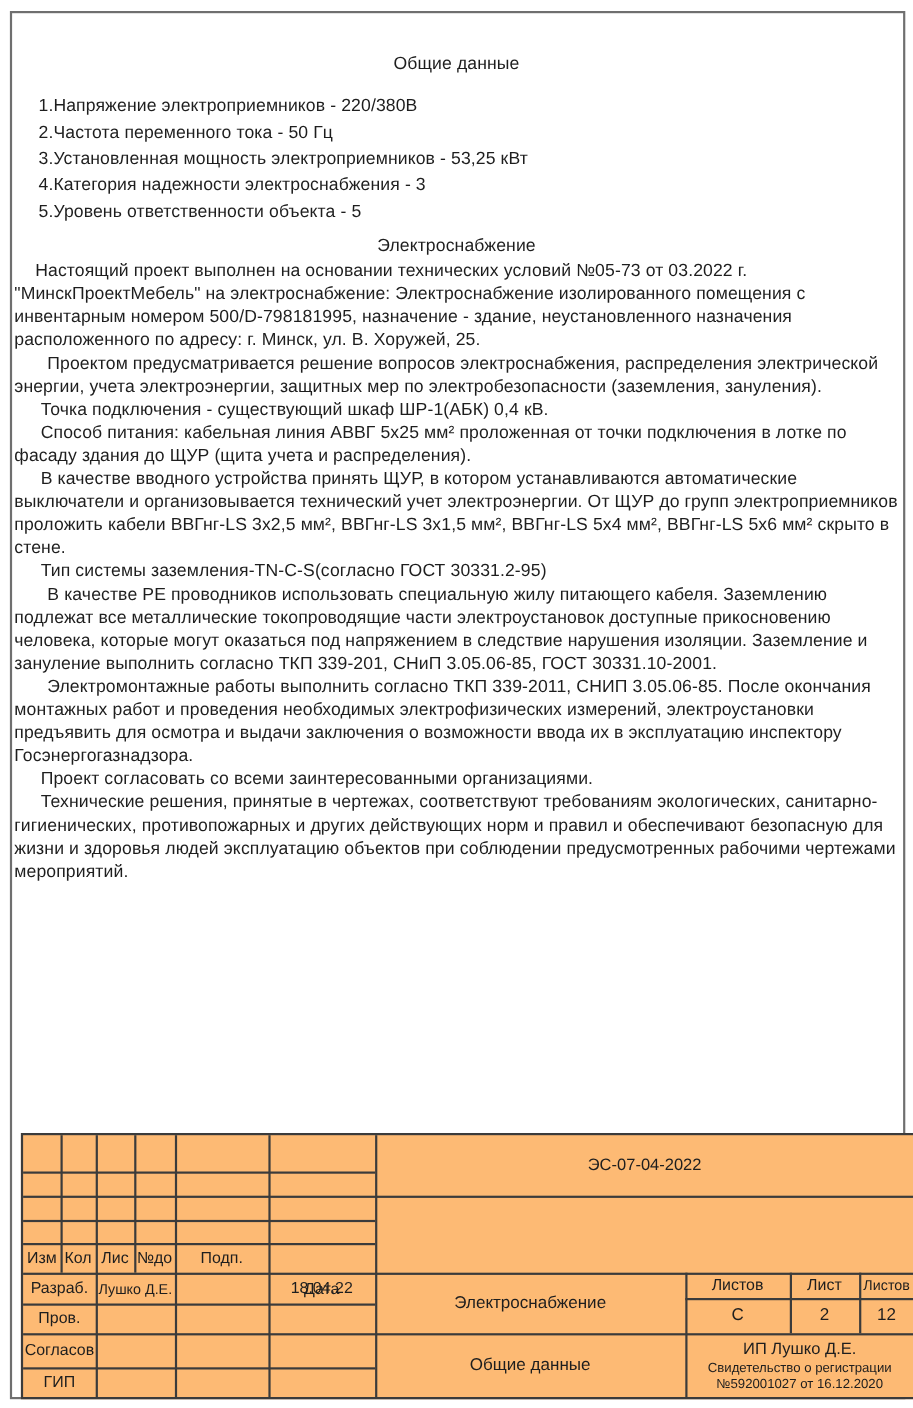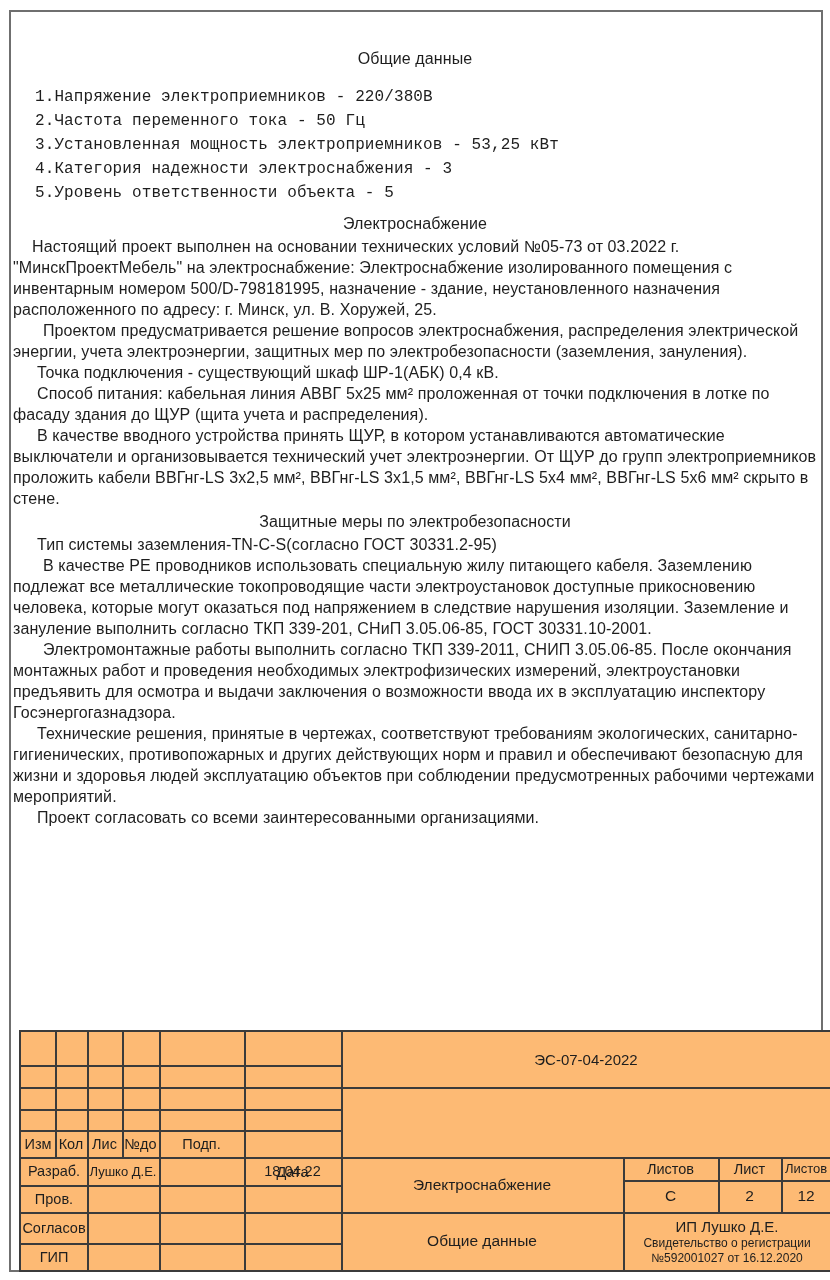--- a/index.html
+++ b/index.html
@@ -12,21 +12,21 @@
     position:absolute;left:9px;top:10px;width:814px;height:1262px;
     border:2px solid #6f6f6f;box-sizing:border-box;
   }
   
   .content{
     position:absolute;left:13px;top:46px;width:804px;
     font-size:16px;line-height:21px;letter-spacing:.1px;
   }
   .h{text-align:center;margin:0;padding:2px 0;}
   .title{margin-bottom:14px;}
-  .list{margin:0 0 6px 22px;font-family:Liberation Mono, monospace;}
+  .list{margin:0 0 6px 22px;}
   .list-item{line-height:24px;}
   .p{margin:0;text-indent:24px;}
   .p.i1{text-indent:19px;}
   .p.i2{text-indent:30px;}
   
   .stamp{
     position:absolute;left:19px;top:1030px;width:814px;height:242px;
     border:2px solid #3b3b3b;box-sizing:border-box;background:#fdba74;
   }
   .hl{position:absolute;height:2px;background:#3b3b3b;}
@@ -55,26 +55,25 @@
     <div class="list-item">3.Установленная мощность электроприемников - 53,25 кВт</div>
     <div class="list-item">4.Категория надежности электроснабжения - 3</div>
     <div class="list-item">5.Уровень ответственности объекта - 5</div>
   </div>
   <div class="h">Электроснабжение</div>
   <p class="p i1">Настоящий проект выполнен на основании технических условий №05-73 от 03.2022 г. "МинскПроектМебель" на электроснабжение: Электроснабжение изолированного помещения с инвентарным номером 500/D-798181995, назначение - здание, неустановленного назначения расположенного по адресу: г. Минск, ул. В. Хоружей, 25.</p>
   <p class="p i2">Проектом предусматривается решение вопросов электроснабжения, распределения электрической энергии, учета электроэнергии, защитных мер по электробезопасности (заземления, зануления).</p>
   <p class="p">Точка подключения - существующий шкаф ШР-1(АБК) 0,4 кВ.</p>
   <p class="p">Способ питания: кабельная линия АВВГ 5х25 мм² проложенная от точки подключения в лотке по фасаду здания до ЩУР (щита учета и распределения).</p>
   <p class="p">В качестве вводного устройства принять ЩУР, в котором устанавливаются автоматические выключатели и организовывается технический учет электроэнергии. От ЩУР до групп электроприемников проложить кабели ВВГнг-LS 3х2,5 мм², ВВГнг-LS 3х1,5 мм², ВВГнг-LS 5х4 мм², ВВГнг-LS 5х6 мм² скрыто в стене.</p>
-  <div class="h">Защитные меры по электробезопасности</div>
   <p class="p">Тип системы заземления-TN-C-S(согласно ГОСТ 30331.2-95)</p>
   <p class="p i2">В качестве РЕ проводников использовать специальную жилу питающего кабеля. Заземлению подлежат все металлические токопроводящие части электроустановок доступные прикосновению человека, которые могут оказаться под напряжением в следствие нарушения изоляции. Заземление и зануление выполнить согласно ТКП 339-201, СНиП 3.05.06-85, ГОСТ 30331.10-2001.</p>
   <p class="p i2">Электромонтажные работы выполнить согласно ТКП 339-2011, СНИП 3.05.06-85. После окончания монтажных работ и проведения необходимых электрофизических измерений, электроустановки предъявить для осмотра и выдачи заключения о возможности ввода их в эксплуатацию инспектору Госэнергогазнадзора.</p>
+  <p class="p">Проект согласовать со всеми заинтересованными организациями.</p>
   <p class="p">Технические решения, принятые в чертежах, соответствуют требованиям экологических, санитарно-гигиенических, противопожарных и других действующих норм и правил и обеспечивают безопасную для жизни и здоровья людей эксплуатацию объектов при соблюдении предусмотренных рабочими чертежами мероприятий.</p>
-  <p class="p">Проект согласовать со всеми заинтересованными организациями.</p>
 </div>
 
 <div class="stamp">
 
   <div class="hl" style="left:0;top:33px;width:320px;"></div>
   <div class="hl" style="left:0;top:55px;width:810px;"></div>
   <div class="hl" style="left:0;top:77px;width:320px;"></div>
   <div class="hl" style="left:0;top:98px;width:320px;"></div>
   <div class="hl" style="left:0;top:125px;width:810px;"></div>
   <div class="hl" style="left:602px;top:148px;width:208px;"></div>

